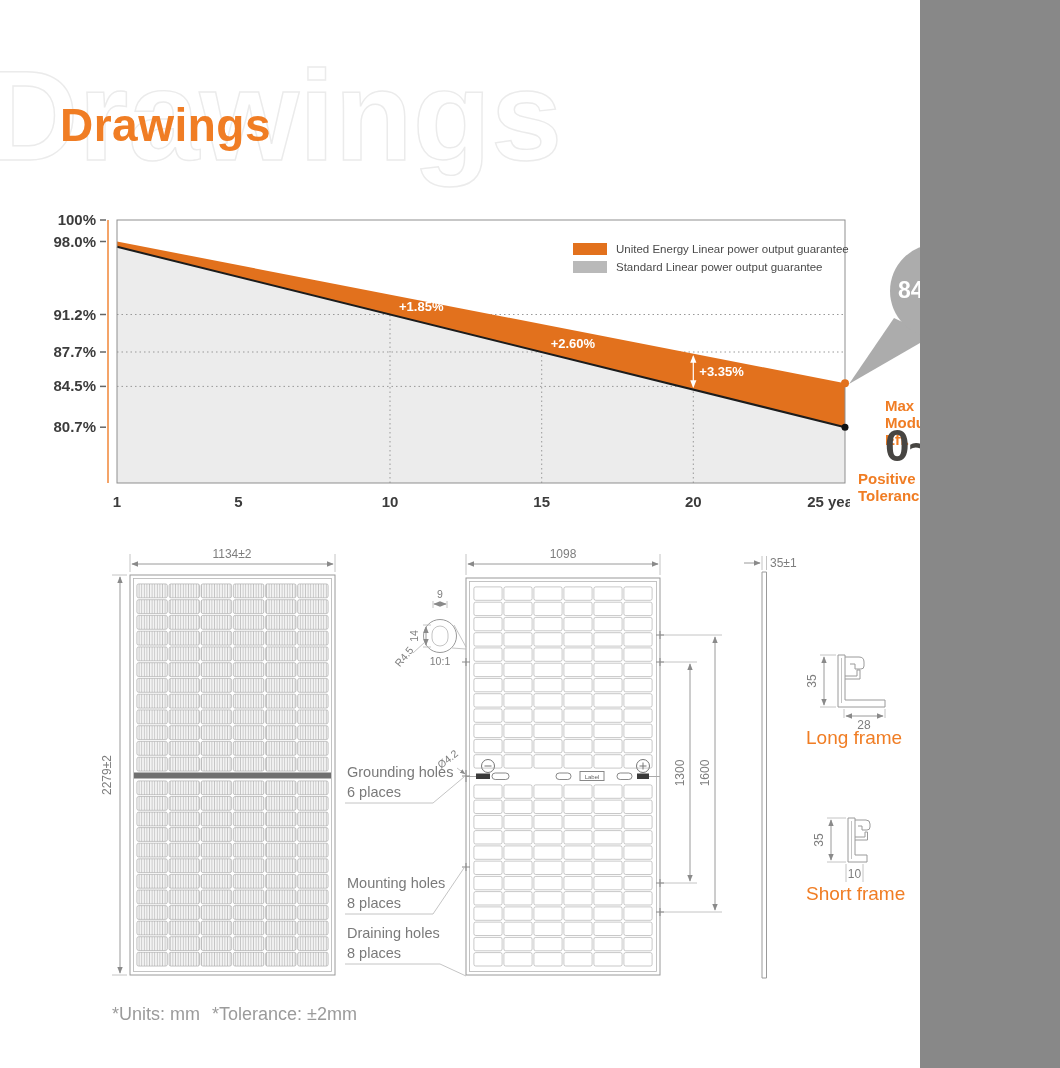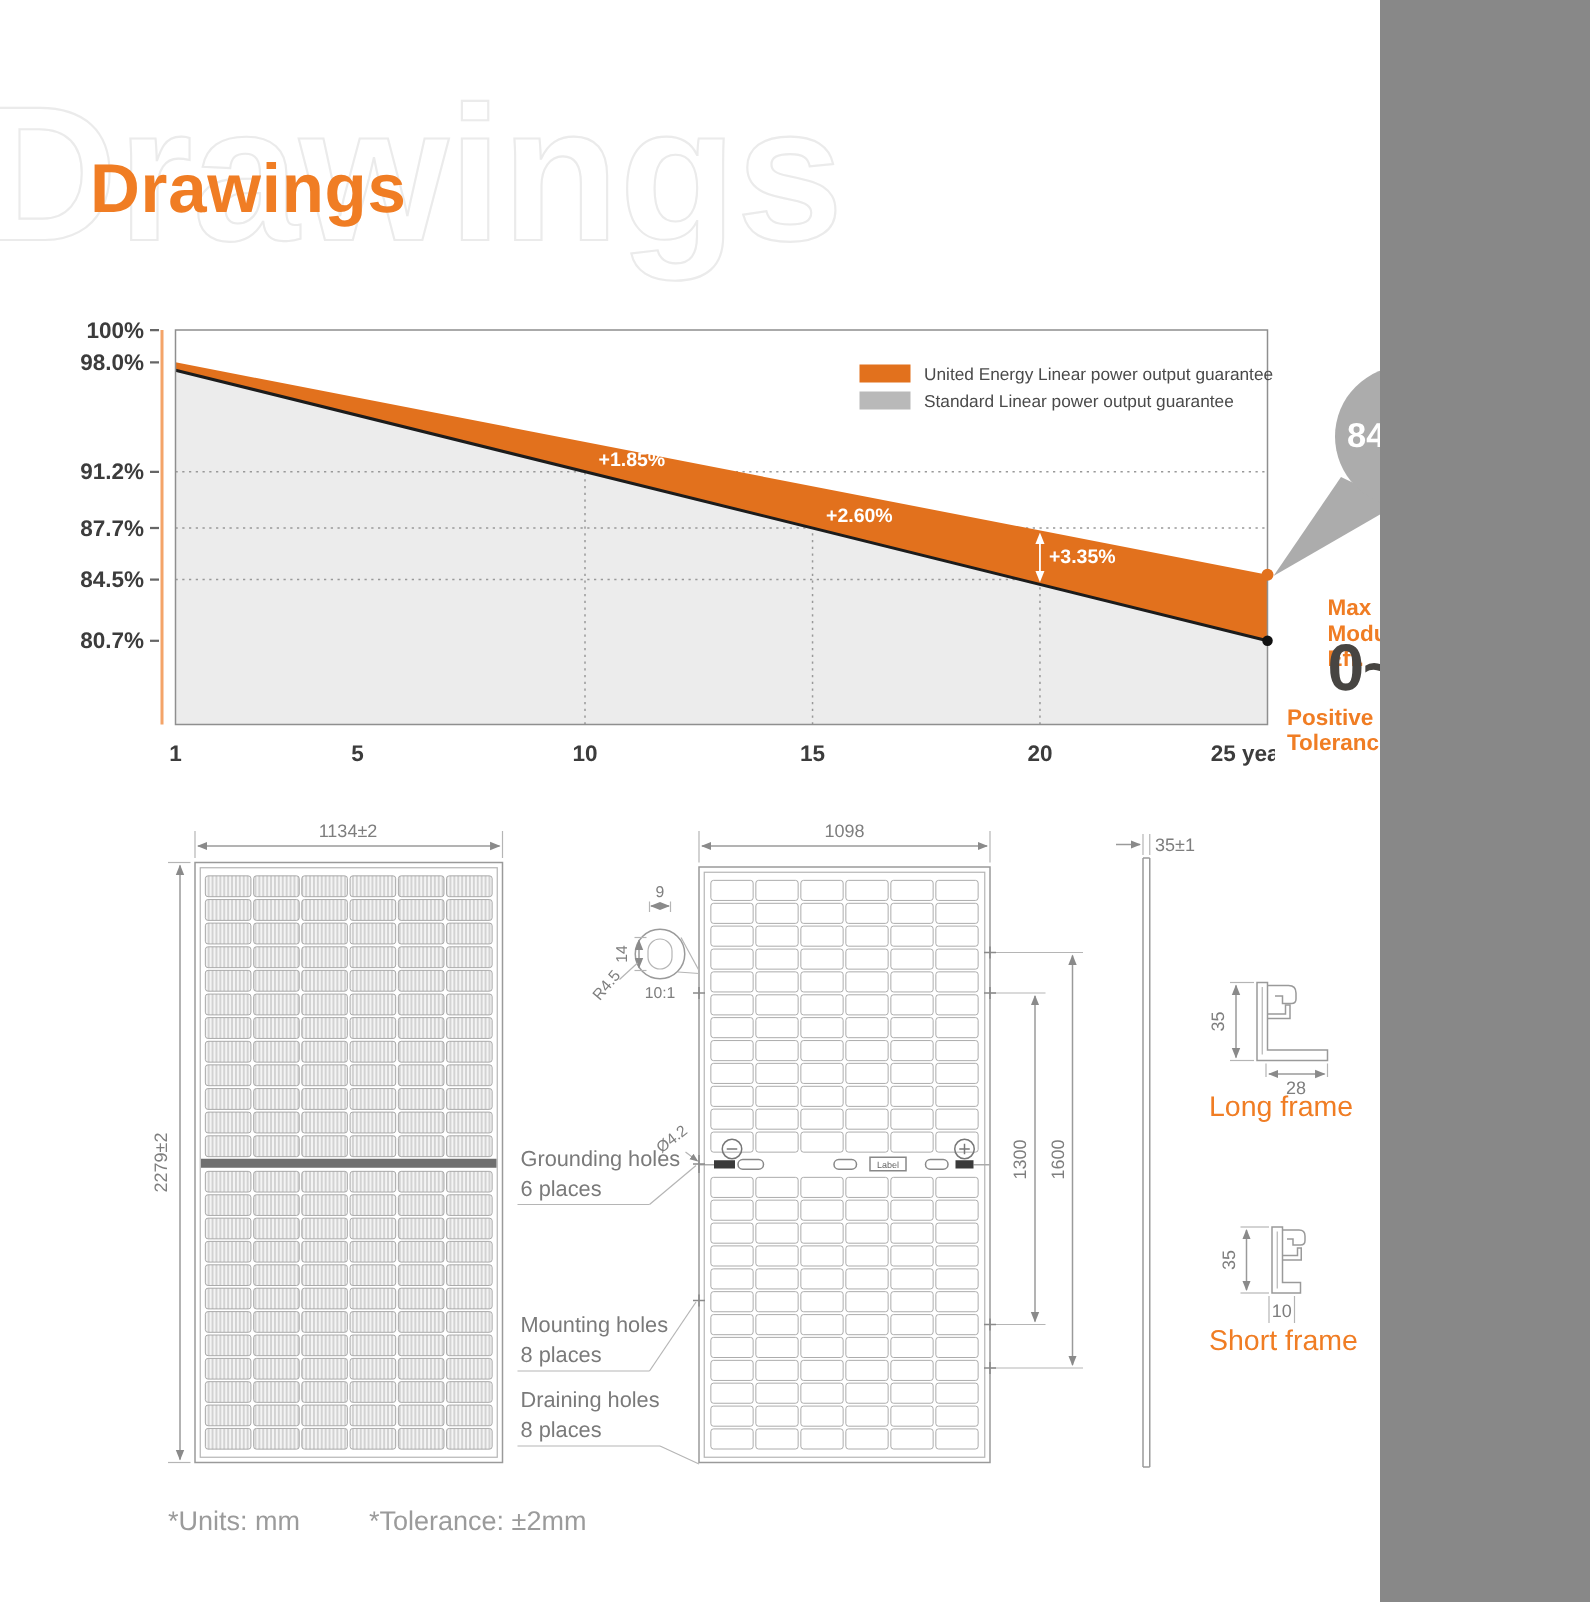--- a/index.html
+++ b/index.html
@@ -20,21 +20,21 @@
   
   .bubble-text{font-size:23px;font-weight:700;fill:#ffffff}
   .stat-value{color:var(--dark);font-weight:700;font-size:44px;line-height:1;letter-spacing:-1px}
   .stat-label{color:var(--accent);font-weight:700;font-size:15px}
   
   .dimt{font-size:12px;fill:var(--dim-text)}
   .smallt{font-size:10.5px;fill:var(--dim-text)}
   .annt{font-size:14.5px;fill:#7a7a7a}
   .framet{font-size:19px;fill:var(--accent)}
   .microt{font-size:6px;fill:#666}
-  .footnotes{left:112px;top:1004px;font-size:18px;color:#9b9b9b;display:flex;gap:46px}
+  .footnotes{left:112px;top:1004px;font-size:18px;color:#9b9b9b;display:flex;gap:12px}
   svg{display:block}
   .lw{stroke:var(--line-gray);stroke-width:1;fill:none}
   .lw-thin{stroke:#b5b5b5;stroke-width:0.8;fill:none}
 </style>
 </head>
 <body>
 
 <div class="page">
 
   <svg class="abs watermark-svg" width="1060" height="200">

